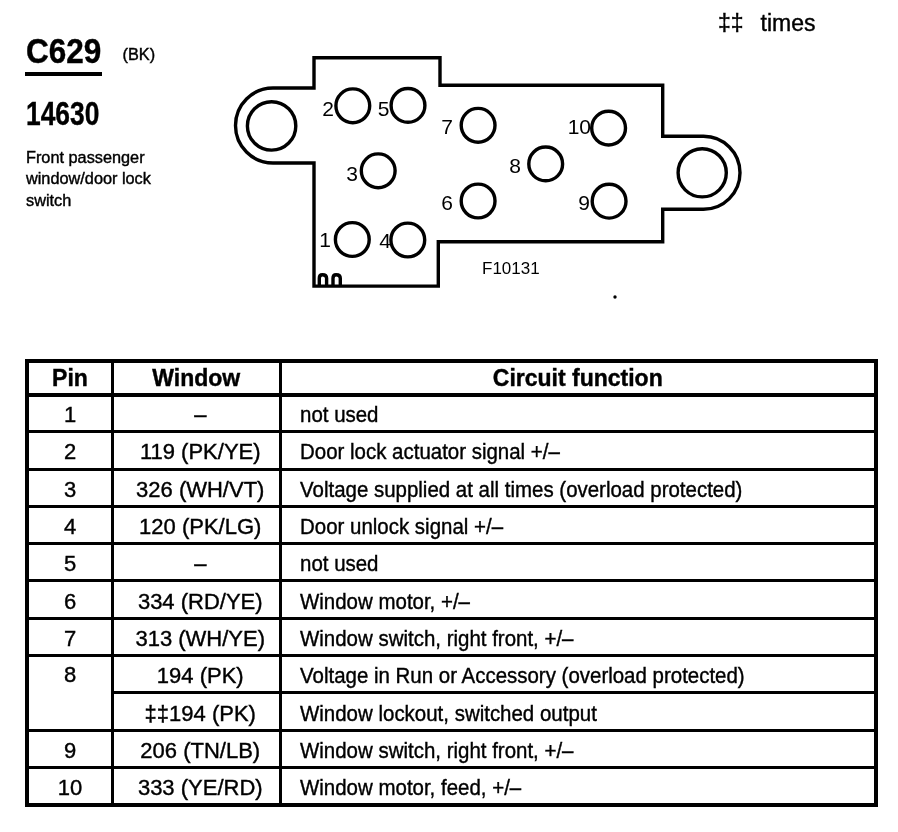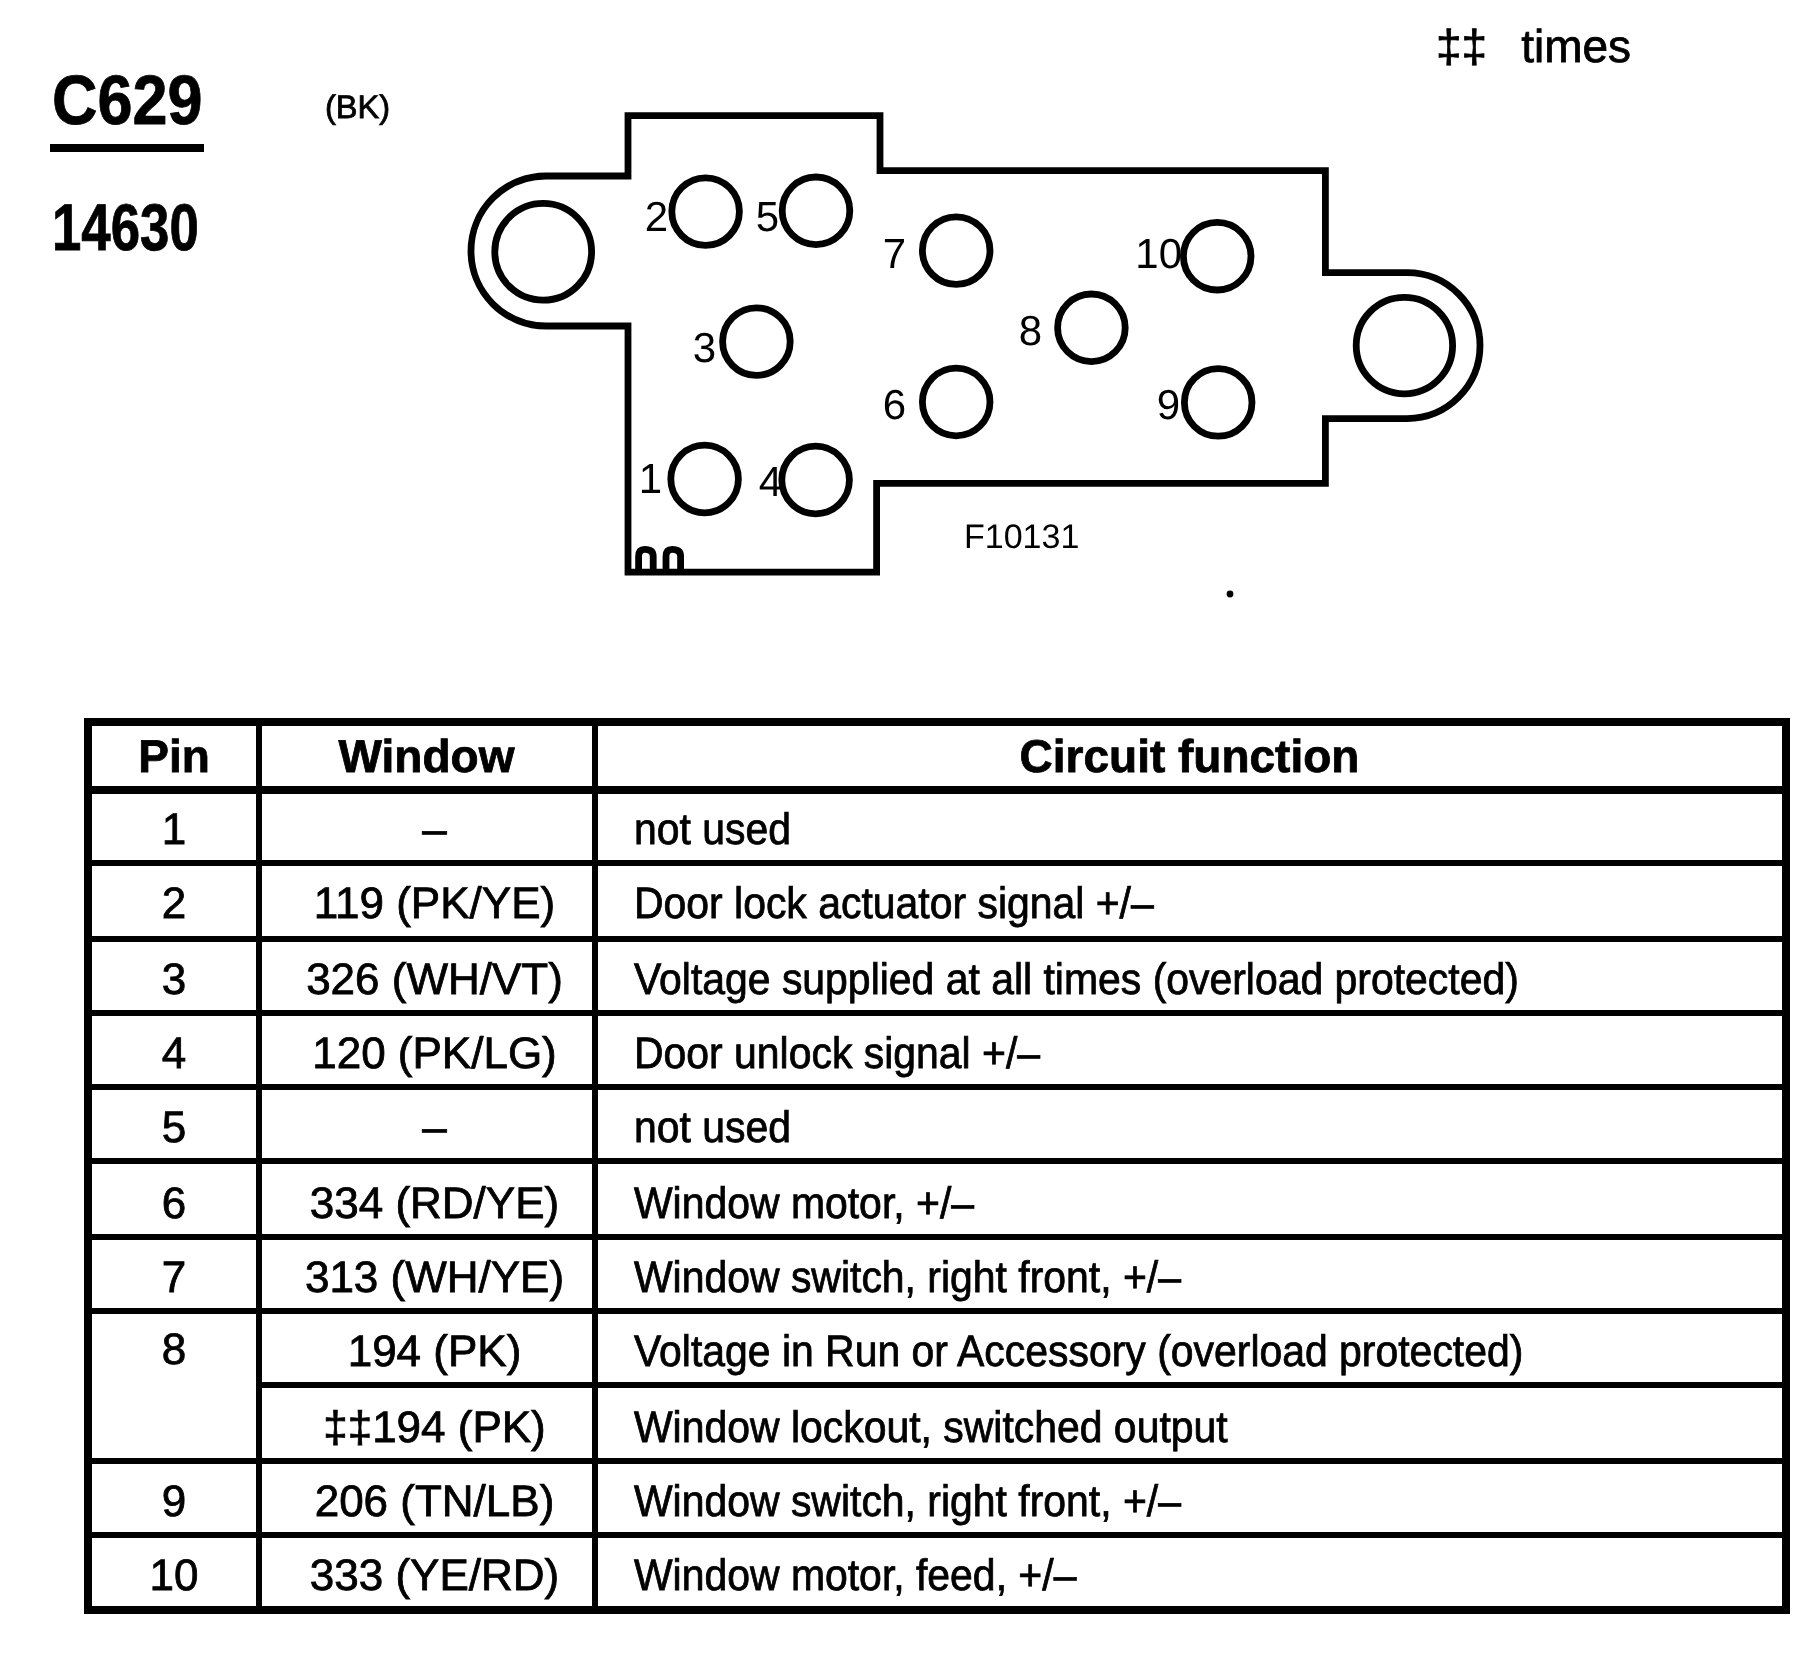--- a/index.html
+++ b/index.html
@@ -11,23 +11,24 @@
   th{font-weight:bold;font-size:23px;text-align:center;padding-top:1.5px;border-bottom-width:4px;}
   td{font-size:22px;padding-top:4px;}
   td.c{text-align:center;} td.m{text-align:center;padding-left:8px;}
   td.f{text-align:left;padding-left:18px;text-decoration:underline;} td.f span{display:inline-block;transform:scaleX(0.93);transform-origin:left center;white-space:nowrap;}
 </style>
 </head>
 <body>
 <div id="page">
 
   <div class="abs" style="left:26px;top:33px;font-size:35px;font-weight:bold;line-height:35px;transform:scaleX(0.9);transform-origin:left top;">C629</div>
-  <div class="abs" style="left:122.5px;top:46px;font-size:16.3px;line-height:16.3px;margin-left:40px;">(BK)</div>
+  <div class="abs" style="left:122.5px;top:46px;font-size:16.3px;line-height:16.3px;">(BK)</div>
   <div class="abs" style="left:25px;top:72px;width:77px;height:3.6px;background:#000;"></div>
   <div class="abs" style="left:25.5px;top:96.5px;font-size:33px;font-weight:bold;line-height:33px;transform:scaleX(0.80);transform-origin:left top;">14630</div>
+  <div class="abs" style="left:26px;top:147px;font-size:16.3px;line-height:21.3px;white-space:normal;width:160px;">Front passenger window/door lock switch</div>
 
   <div class="abs" style="left:718px;top:11.5px;font-size:23px;line-height:23px;">‡‡<span style="margin-left:17px;">times</span></div>
 
   <svg class="abs" style="left:0;top:0;" width="898" height="340" viewBox="0 0 898 340">
     <g fill="none" stroke="#000" stroke-width="3.4">
       <path d="M 314 57.8 H 440 V 85.3 H 662.7 V 136.3 H 703.5 A 36.5 36.5 0 1 1 703.5 209.3 H 662.7 V 241.7 H 438.3 V 286.1 H 314 V 163 H 273 A 37.5 37.5 0 1 1 273 88 H 314 Z"></path>
       <circle cx="271.6" cy="125.9" r="24.2"></circle>
       <circle cx="702.2" cy="172.8" r="24.1"></circle>
     </g>
     <g fill="none" stroke="#000" stroke-width="3.4">
@@ -55,21 +56,21 @@
       <text x="391" y="248">4</text>
     </g>
     <text x="482" y="274" font-family="Liberation Sans, sans-serif" font-size="17px" fill="#000">F10131</text>
     <g fill="none" stroke="#000" stroke-width="3.4">
       <path d="M 319.3 286 V 278.2 Q 319.3 274.7 322.4 274.7 Q 326.6 274.7 326.6 278.2 V 286"></path>
       <path d="M 333 286 V 278.2 Q 333 274.7 336.1 274.7 Q 340.3 274.7 340.3 278.2 V 286"></path>
     </g>
     <circle cx="615" cy="297" r="1.7" fill="#000"></circle>
   </svg>
 
-  <table class="abs" style="left:42px;top:359px;width:853px;border:4px solid #000;">
+  <table class="abs" style="left:25px;top:359px;width:853px;border:4px solid #000;">
     <colgroup>
         <col style="width:85.5px">
         <col style="width:167.5px">
         <col>
       </colgroup>
     <tbody>
         <tr style="height:33.5px;">
           <th>Pin</th>
           <th>Window</th>
           <th>Circuit function</th>

